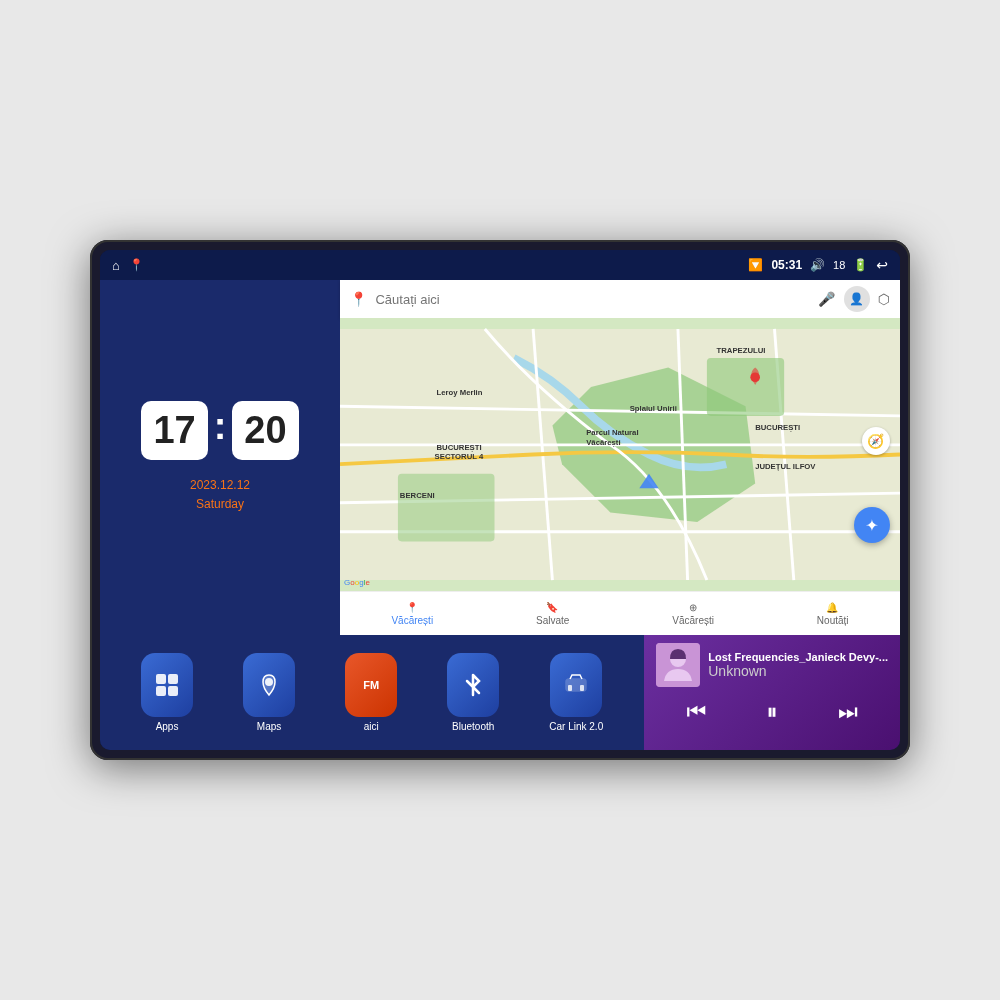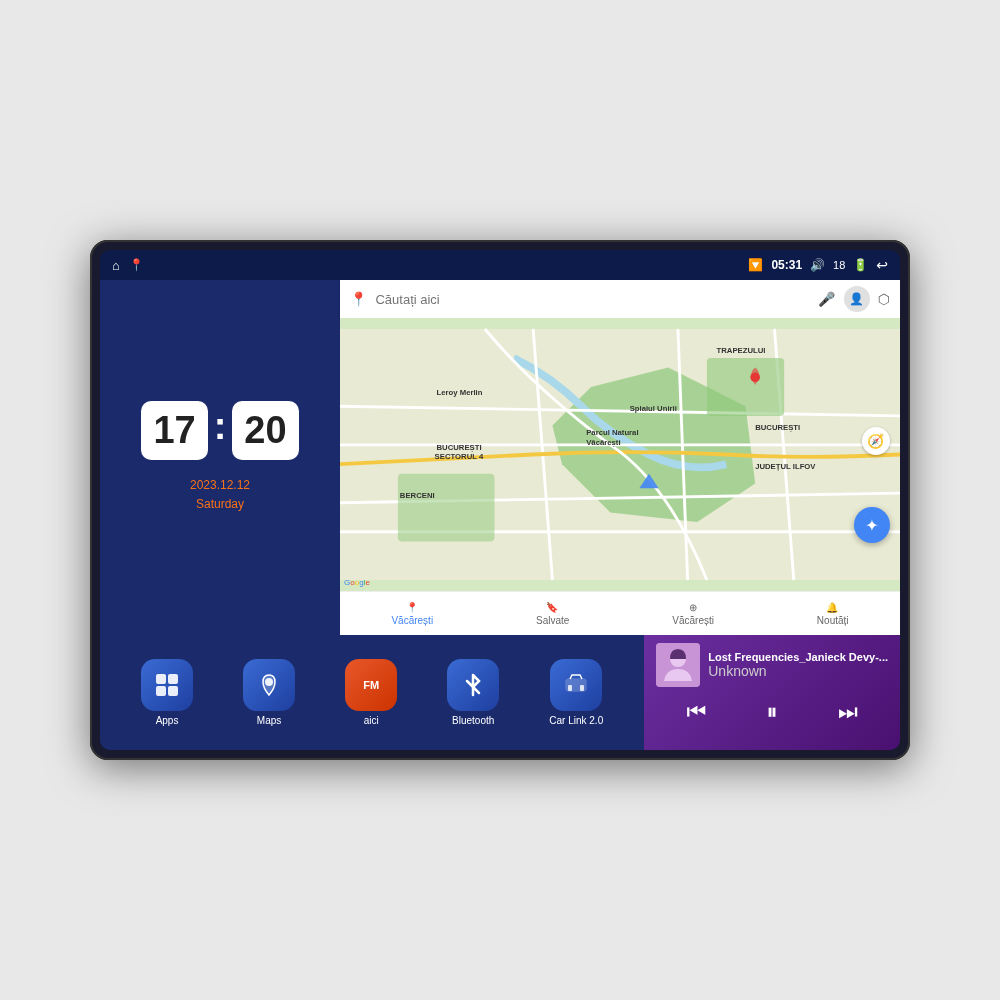--- a/index.html
+++ b/index.html
@@ -209,21 +209,21 @@
     .app-item {
       display: flex;
       flex-direction: column;
       align-items: center;
       gap: 4px;
       cursor: pointer;
     }
 
     .app-icon {
       width: 52px;
-      height: 52px;
+      height: 64px;
       border-radius: 14px;
       display: flex;
       align-items: center;
       justify-content: center;
       font-size: 22px;
     }
 
     .app-icon.apps-icon { background: linear-gradient(135deg, #3a6bd4, #1e3fa0); }
     .app-icon.maps-icon { background: linear-gradient(135deg, #3a6bd4, #1e3fa0); }
     .app-icon.radio-icon { background: linear-gradient(135deg, #e8572a, #cc3300); }

